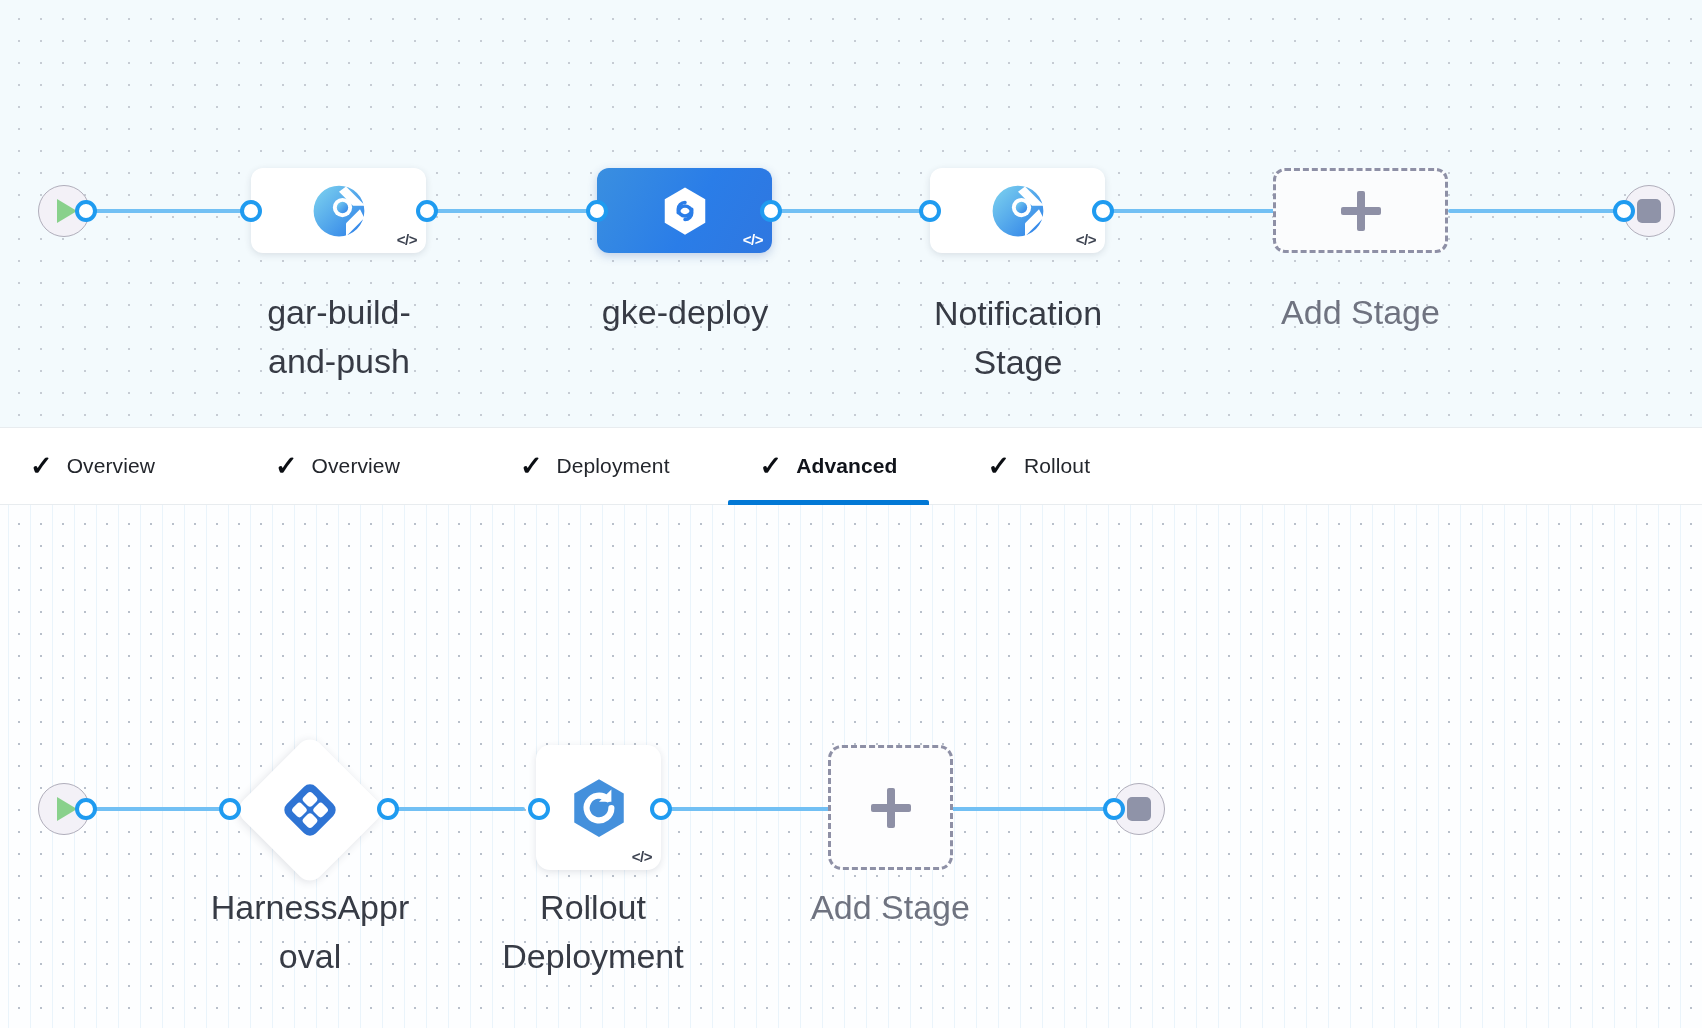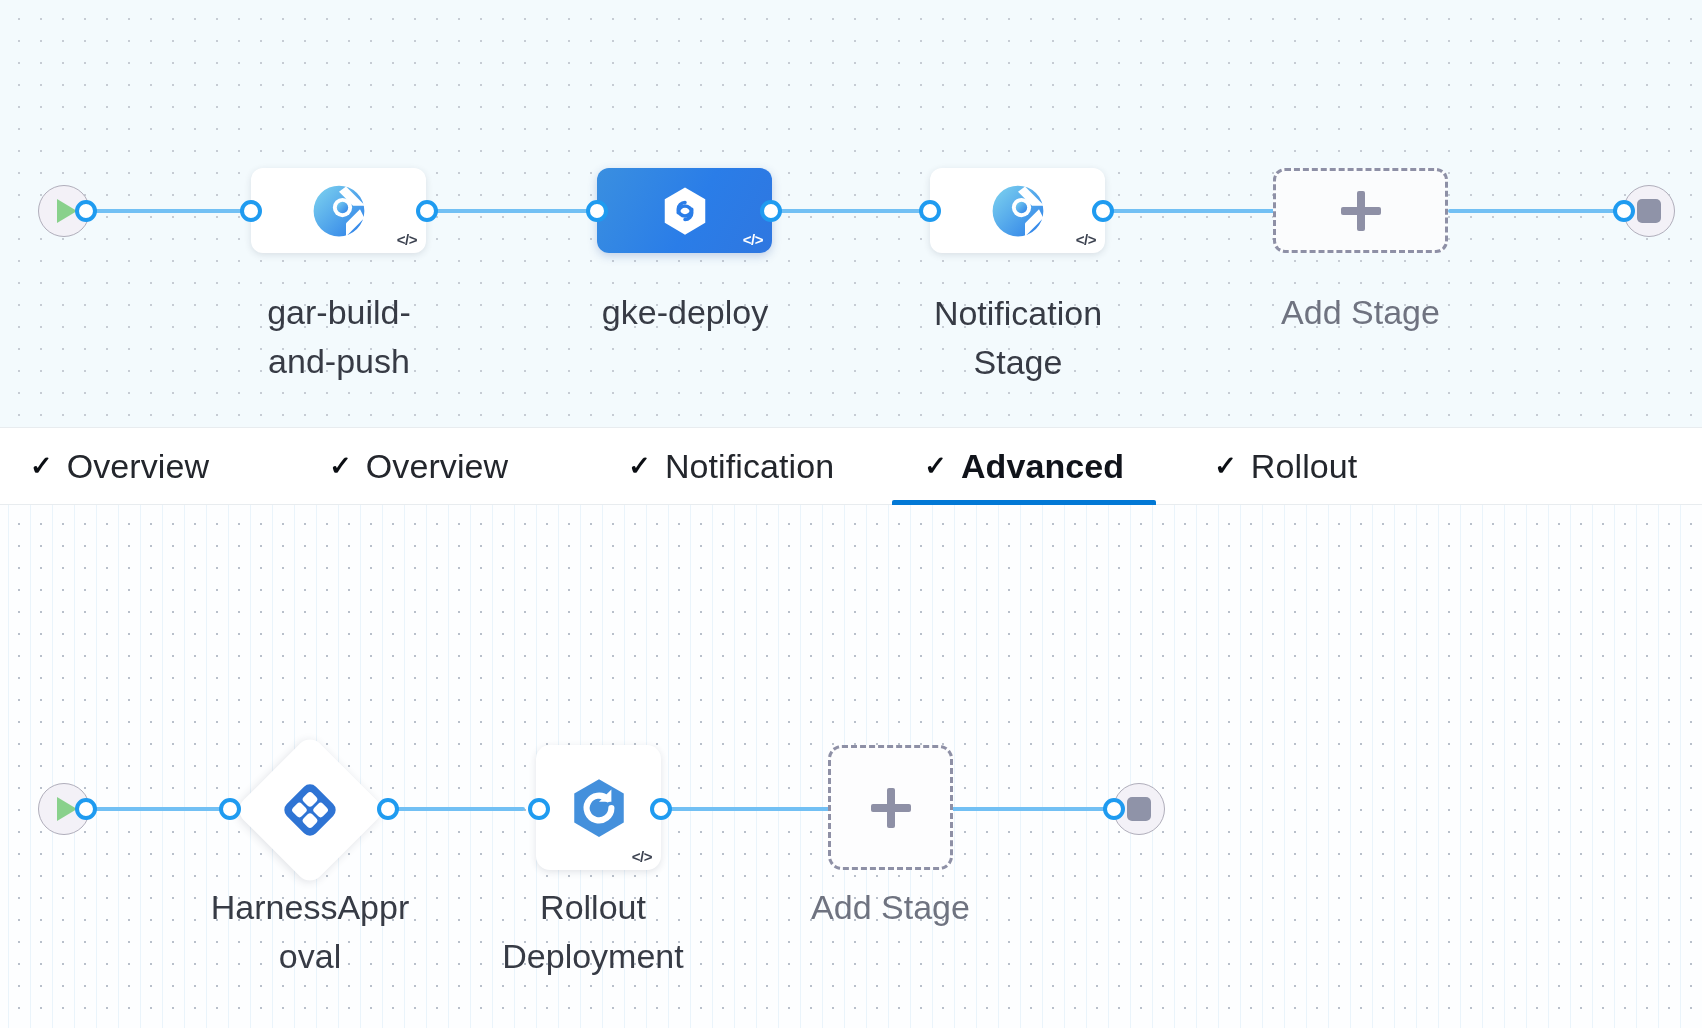--- a/index.html
+++ b/index.html
@@ -39,21 +39,21 @@
     display:flex; align-items:center;
   }
   .tab{
     position:relative; display:flex; align-items:center; gap:14px;
     height:100%; padding:0 4px; cursor:pointer; user-select:none;
   }
   .tab .tab-check{
     font-size:27px; line-height:1; color:#0b0e13; font-weight:600;
   }
   .tab .tab-label{
-    font-size:34px; color:#23262c; letter-spacing:.1px;
+    font-size:21px; color:#23262c; letter-spacing:.1px;
   }
   .tab.active .tab-label{ font-weight:700; color:#10131a; }
   .tab.active::after{
     content:""; position:absolute; left:0; right:0; bottom:-1px;
     height:5px; background:#0278d5; border-radius:2px 2px 0 0;
   }
 
   
   .line{
     position:absolute; height:4px; background:#72c0f4; border-radius:2px;
@@ -237,21 +237,21 @@
     <div class="tab" style="margin-left:26px;">
       <span class="tab-check">✓</span>
       <span class="tab-label">Overview</span>
     </div>
     <div class="tab" style="margin-left:112px;">
       <span class="tab-check">✓</span>
       <span class="tab-label">Overview</span>
     </div>
     <div class="tab" style="margin-left:112px;">
       <span class="tab-check">✓</span>
-      <span class="tab-label">Notification</span>
+      <span class="tab-label">Deployment</span>
     </div>
     <div class="tab active" style="margin-left:54px; padding:0 32px;">
       <span class="tab-check">✓</span>
       <span class="tab-label">Advanced</span>
     </div>
     <div class="tab" style="margin-left:54px;">
       <span class="tab-check">✓</span>
       <span class="tab-label">Rollout</span>
     </div>
   </div>

